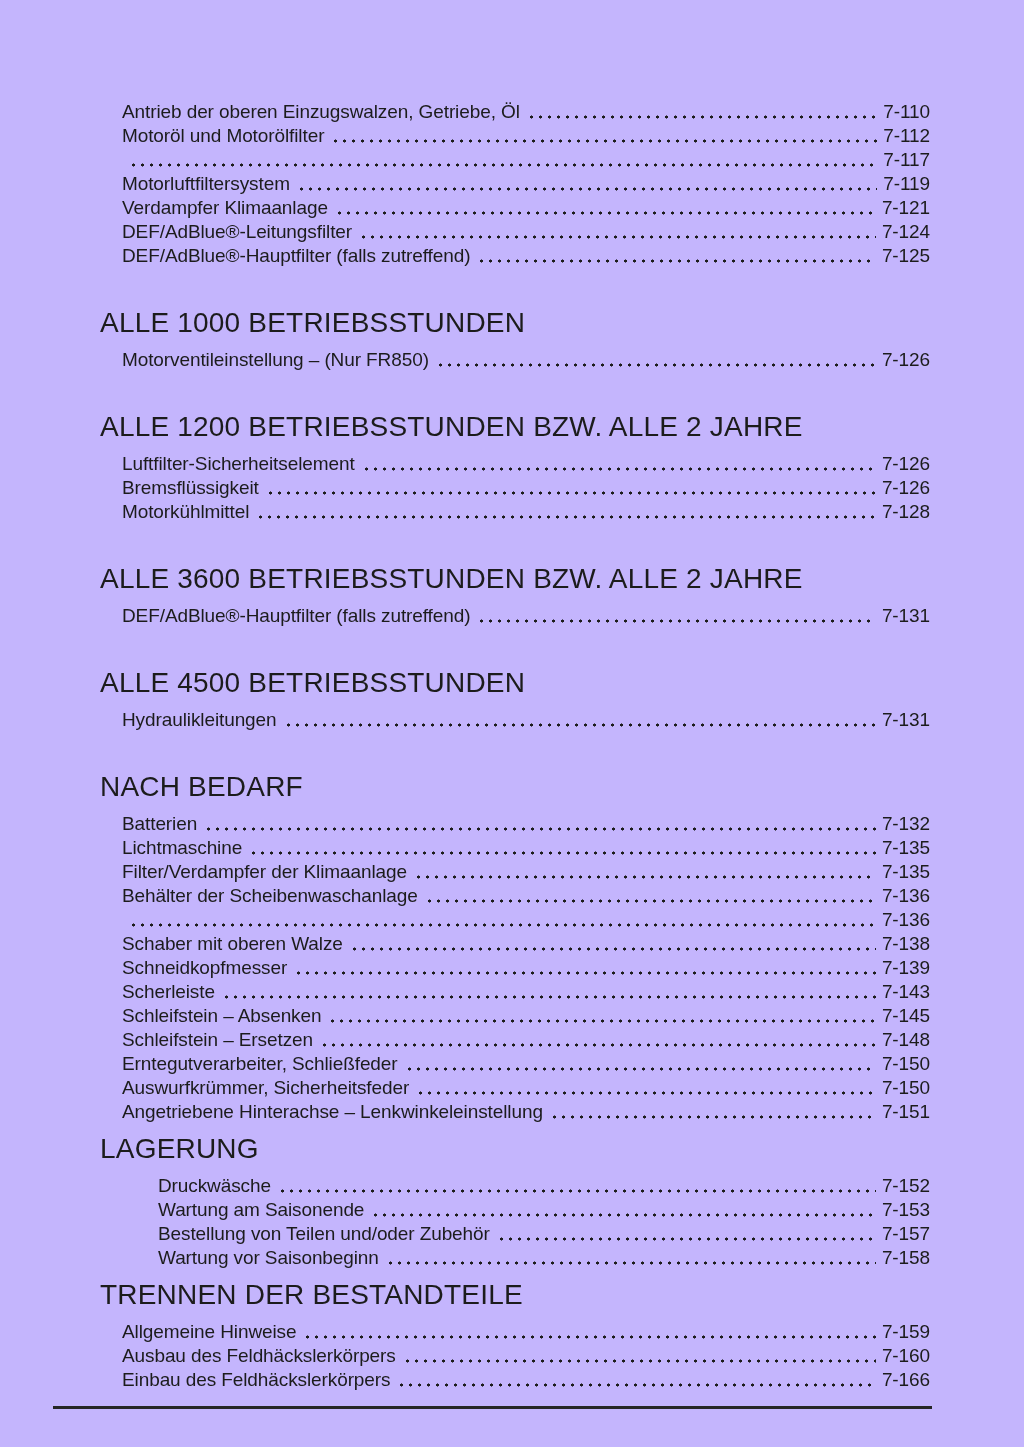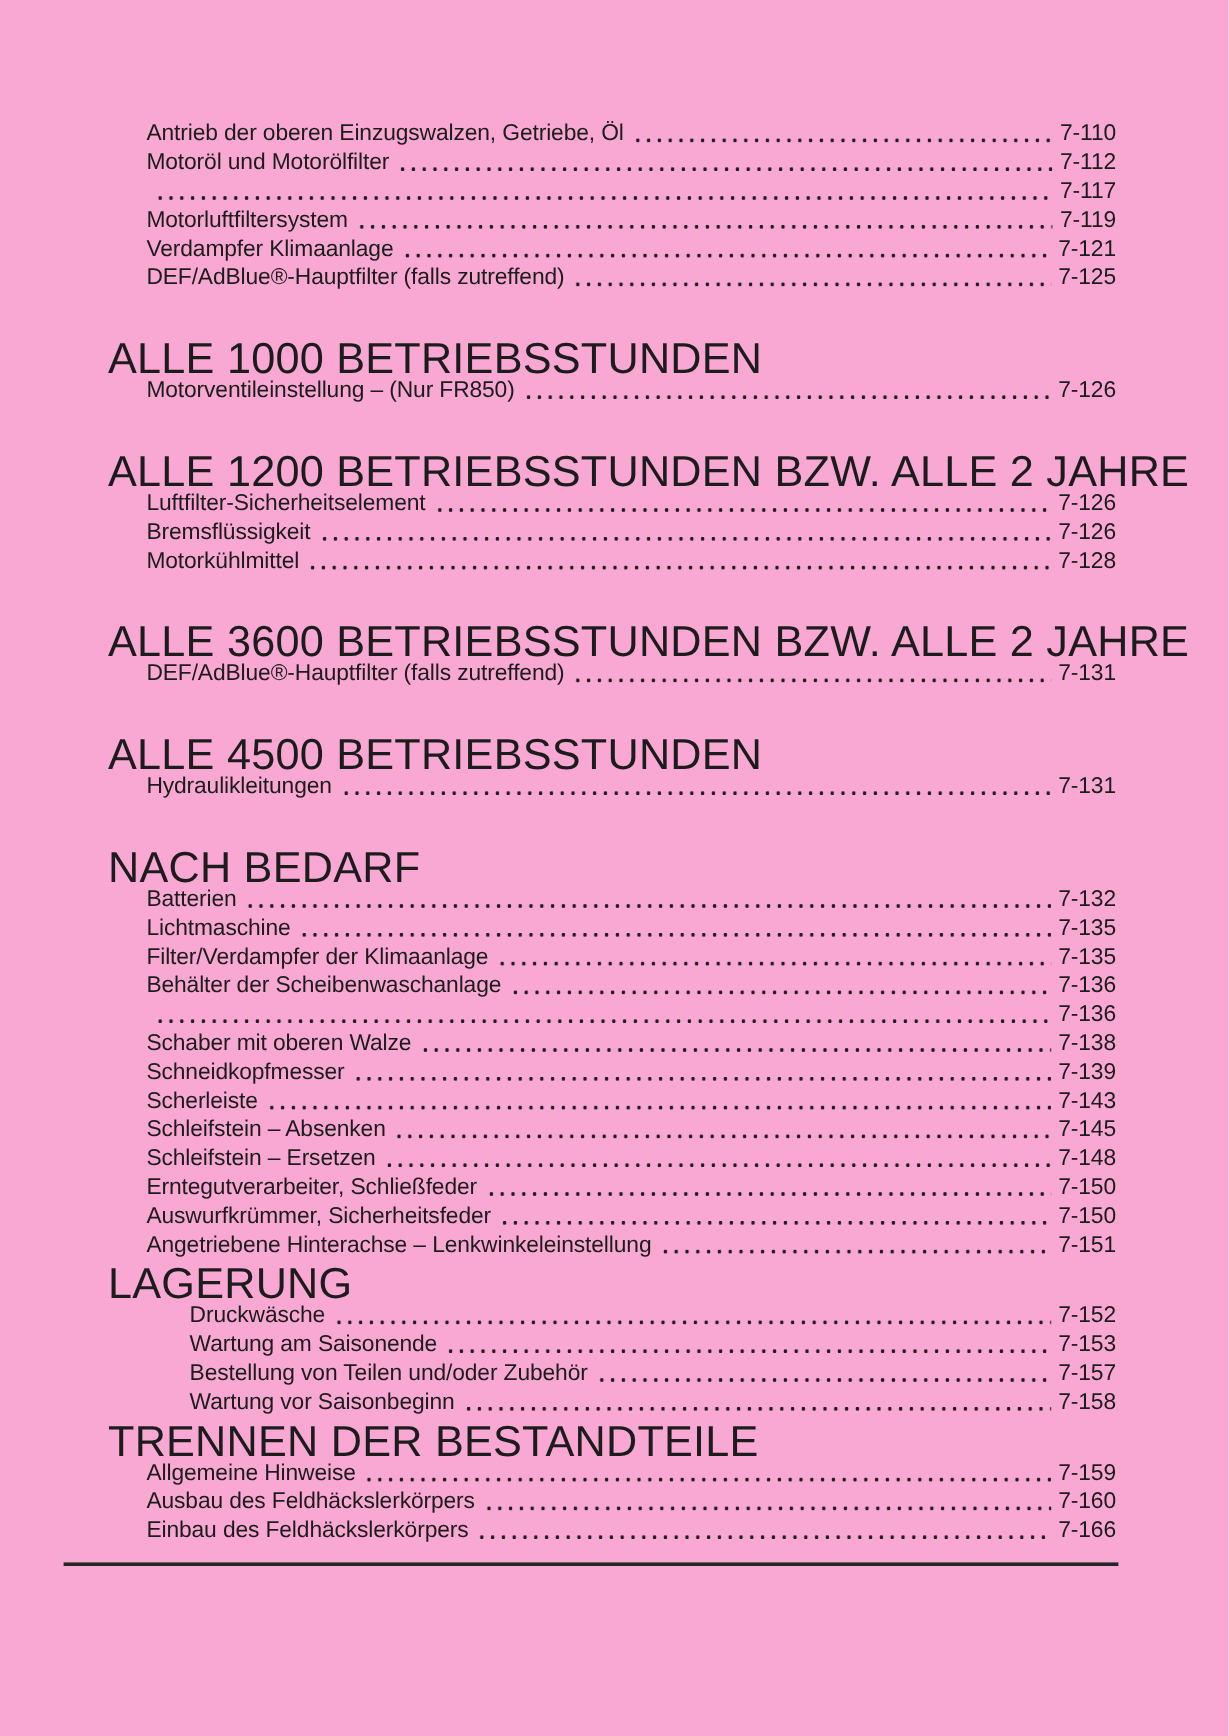--- a/index.html
+++ b/index.html
@@ -12,32 +12,32 @@
     height: 1447px;
     font-family: "Liberation Sans", sans-serif;
     color: #1c1c1c;
     -webkit-font-smoothing: antialiased;
   }
   .page {
     position: relative;
     width: 1024px;
     height: 1447px;
     overflow: hidden;
-    background: #f9a8d4;
+    background: #c4b5fd;
   }
   main.toc {
     padding: 100px 94px 0 90px;
   }
   section.toc-section { margin-top: 40px; }
   section.toc-section.first { margin-top: 0; }
   section.toc-section.tight { margin-top: 5px; }
 
   h2.sec-heading {
-    margin: 0;
-    font-size: 36px;
+    margin: 10px;
+    font-size: 28px;
     line-height: 30px;
     font-weight: 400;
     letter-spacing: 0.2px;
     white-space: nowrap;
   }
   .toc-row {
     display: flex;
     align-items: flex-end;
     height: 24px;
     font-size: 19px;
@@ -90,20 +90,25 @@
           <span class="entry-label">Motorluftfiltersystem</span>
           <span class="leader"></span>
           <span class="entry-page">7-119</span>
         </div>
         <div class="toc-row">
           <span class="entry-label">Verdampfer Klimaanlage</span>
           <span class="leader"></span>
           <span class="entry-page">7-121</span>
         </div>
         <div class="toc-row">
+          <span class="entry-label">DEF/AdBlue®-Leitungsfilter</span>
+          <span class="leader"></span>
+          <span class="entry-page">7-124</span>
+        </div>
+        <div class="toc-row">
           <span class="entry-label">DEF/AdBlue®-Hauptfilter (falls zutreffend)</span>
           <span class="leader"></span>
           <span class="entry-page">7-125</span>
         </div>
       </section>
       <section class="toc-section">
         <h2 class="sec-heading">ALLE 1000 BETRIEBSSTUNDEN</h2>
         <div class="toc-row">
           <span class="entry-label">Motorventileinstellung – (Nur FR850)</span>
           <span class="leader"></span>

